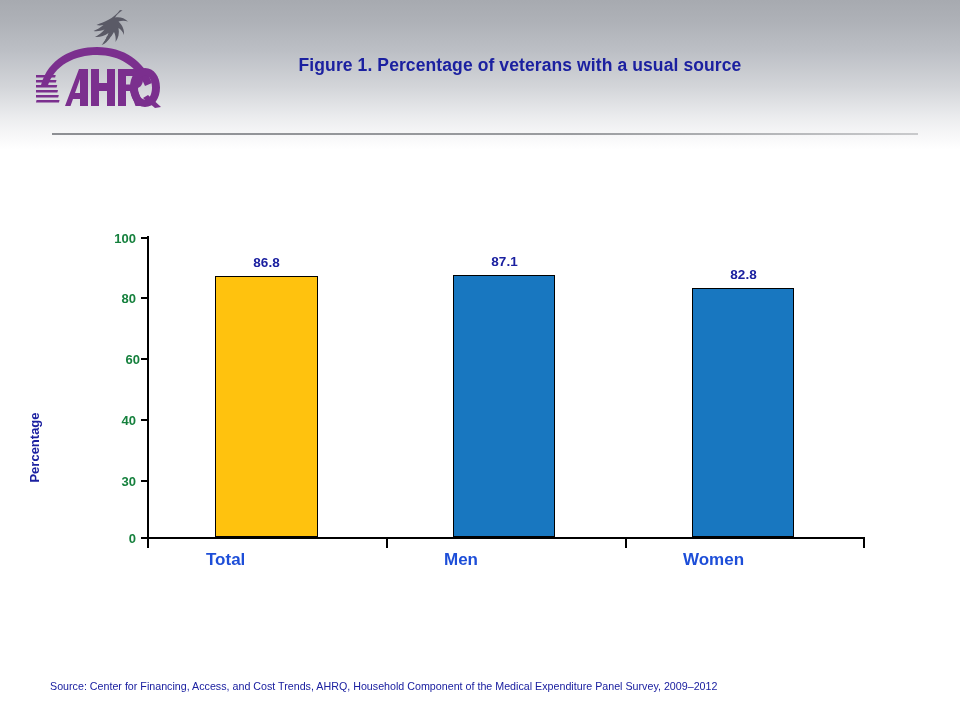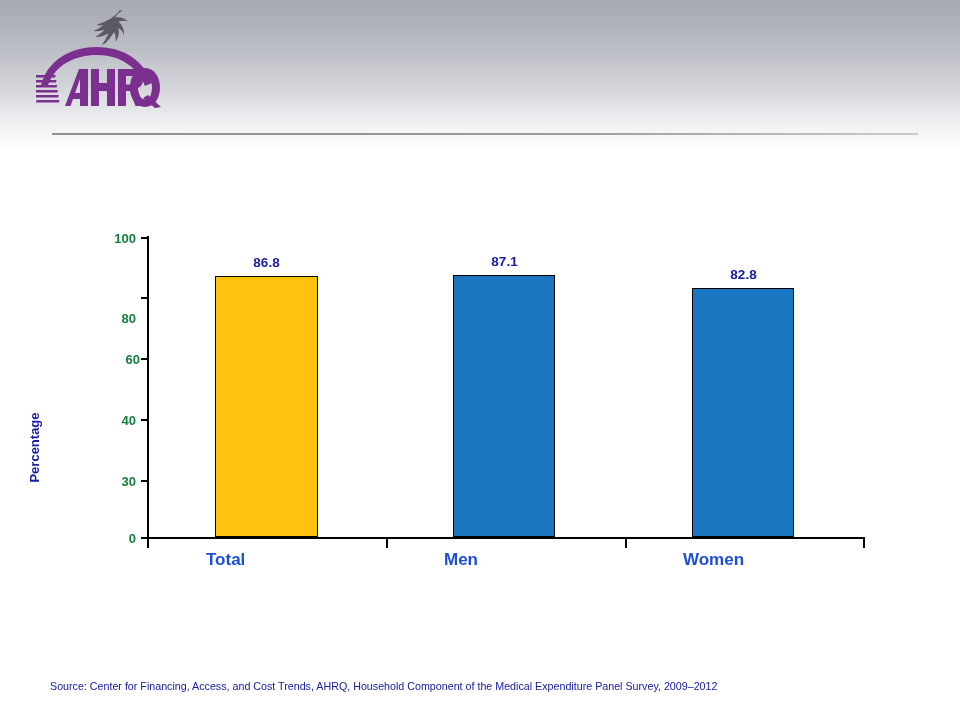--- a/index.html
+++ b/index.html
@@ -206,31 +206,32 @@
       <path d="M110 46 L126 46 L126 74 L142 74 L142 46 L158 46 L158 120 L142 120 L142 90 L126 90 L126 120 L110 120 Z" fill="#7b2f8e"></path>
 
       <path d="M164 46 L196 46 C208 46 214 54 214 66 C214 76 210 82 202 85 L216 120 L199 120 L188 90 L180 90 L180 120 L164 120 Z M180 60 L180 77 L192 77 C197 77 199 73 199 68 C199 63 197 60 192 60 Z" fill="#7b2f8e"></path>
 
       <path d="M248 83 C248 105 236 122 218 122 C200 122 188 105 188 83 C188 61 200 44 218 44 C236 44 248 61 248 83 Z M232 83 C232 70 227 59 218 59 C209 59 204 70 204 83 C204 96 209 107 218 107 C227 107 232 96 232 83 Z" fill="#7b2f8e"></path>
       <path d="M224 98 L250 122 L238 124 L214 104 Z" fill="#7b2f8e"></path>
     </svg>
   </div>
 
   <div id="title">
+    <div>Figure 1. Percentage of veterans with a usual source</div>
   </div>
 
   <div id="header-rule"></div>
 </div>
 
 <div id="chart">
 
   <div id="ylabel">Percentage</div>
 
   <div class="ytick-label" style="left:92px; top:82px;">100</div>
-  <div class="ytick-label" style="left:92px; top:142px;margin-top:20px;">80</div>
+  <div class="ytick-label" style="left:92px; top:142px;">80</div>
   <div class="ytick-label" style="left:96px; top:203px;">60</div>
   <div class="ytick-label" style="left:92px; top:264px;">40</div>
   <div class="ytick-label" style="left:92px; top:325px;">30</div>
   <div class="ytick-label" style="left:92px; top:382px;">0</div>
 
   <div class="ytick-mark" style="top:87px;"></div>
   <div class="ytick-mark" style="top:147px;"></div>
   <div class="ytick-mark" style="top:208px;"></div>
   <div class="ytick-mark" style="top:269px;"></div>
   <div class="ytick-mark" style="top:330px;"></div>

